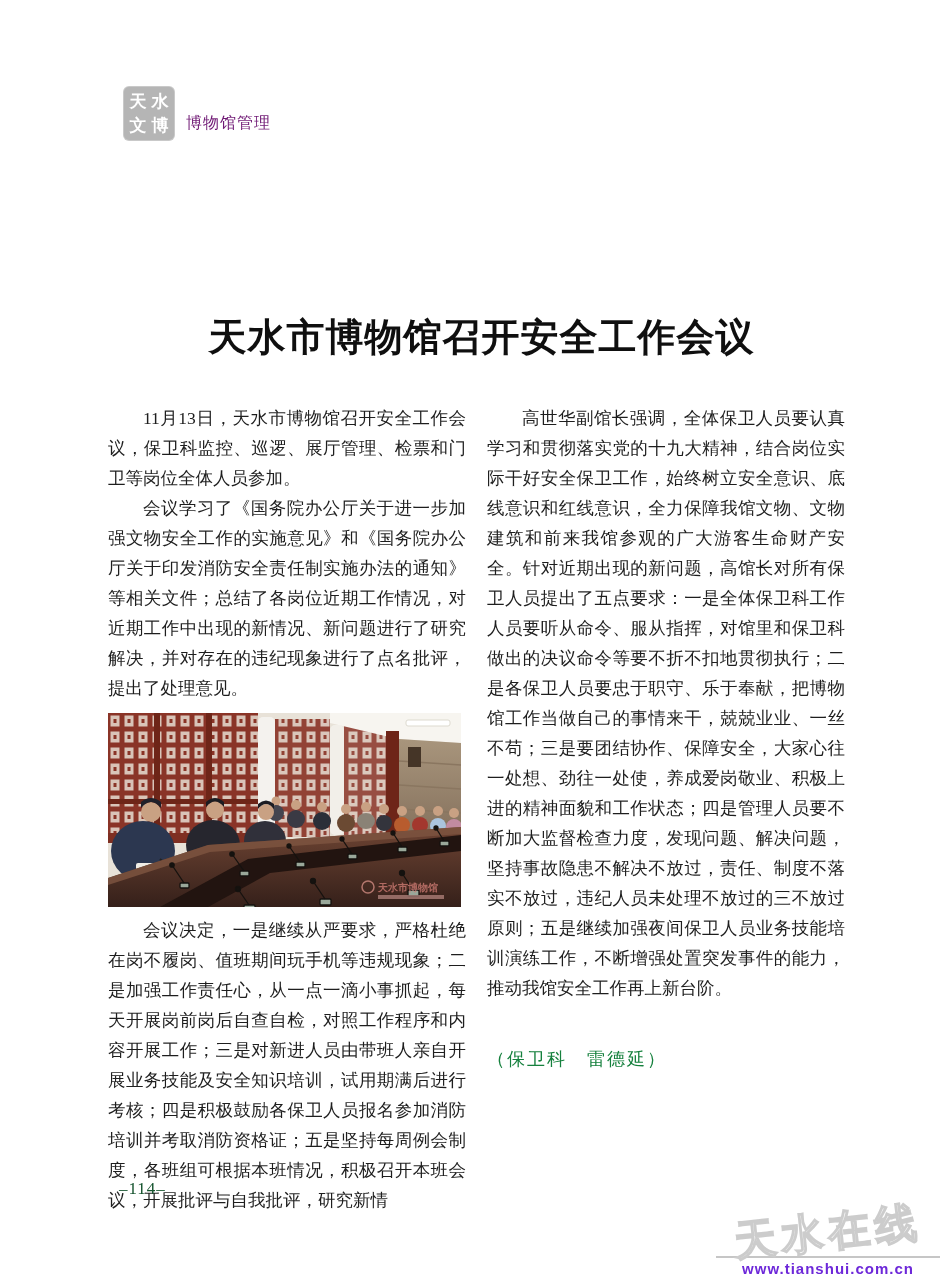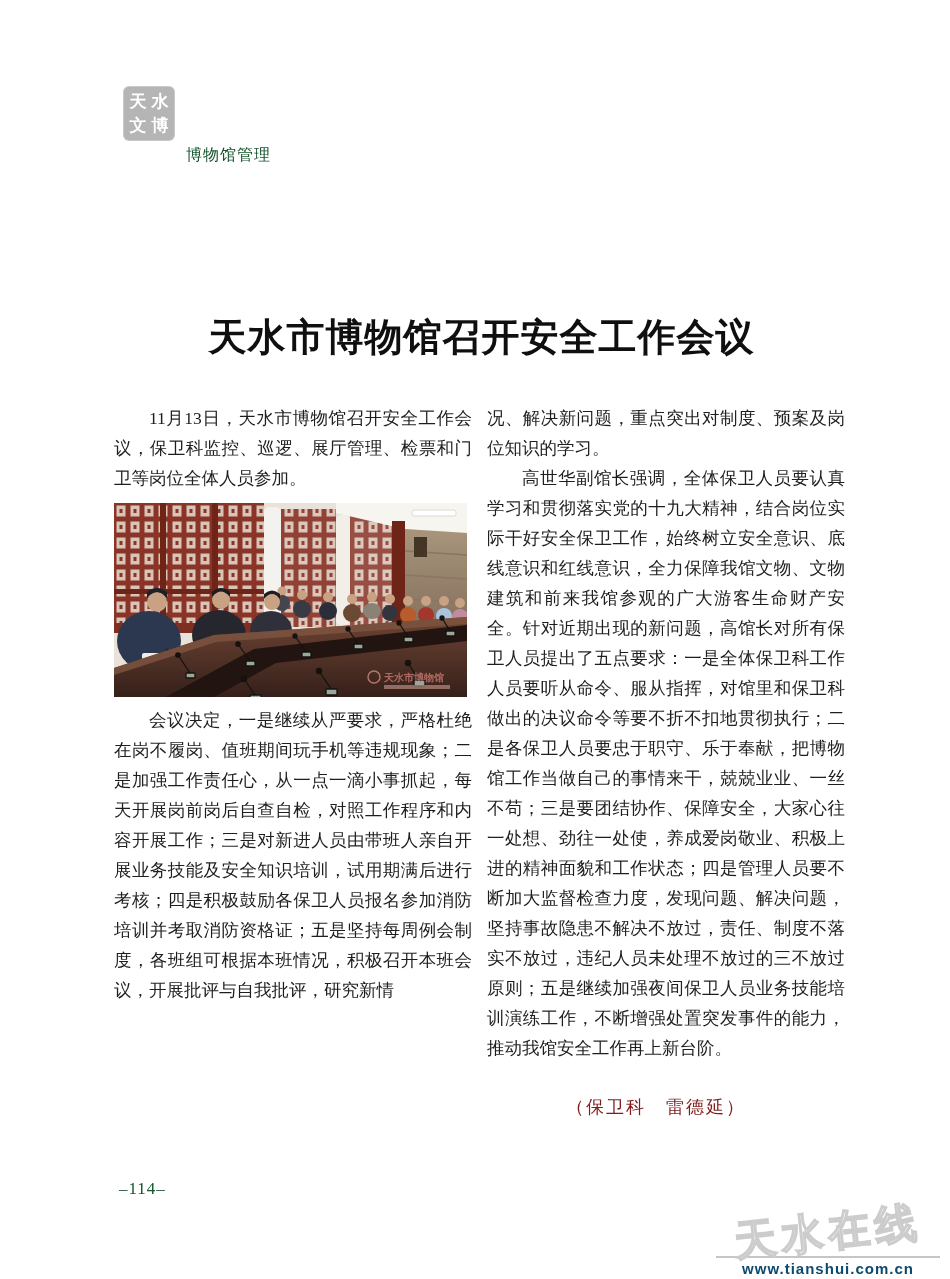--- a/index.html
+++ b/index.html
@@ -15,80 +15,80 @@
     padding:3px;box-sizing:border-box;
     box-shadow:0 0 0 1px #c9c9c9;
   }
   .seal span{
     color:#ffffff;font-size:17px;font-weight:bold;line-height:1;
     display:flex;align-items:center;justify-content:center;
     font-family:"Liberation Serif",serif;
   }
   .section-label{
     position:absolute;left:186px;top:113px;
-    font-family:"Liberation Sans",sans-serif;font-size:16px;color:#14532d;
+    font-family:"Liberation Sans",sans-serif;font-size:16px;color:#701a75;
     letter-spacing:1px;
-    margin-top:32px;
   }
   
   .title{
     position:absolute;left:118px;top:287px;width:727px;
     text-align:center;font-size:38px;font-weight:700;color:#0f0f0f;
     letter-spacing:1px;font-family:"Liberation Serif",serif;
   }
   
   .col{position:absolute;top:403px;width:358px;}
-  .col-left{left:114px;}
+  .col-left{left:108px;}
   .col-right{left:487px;}
   .col p{
     margin:0;font-size:17.5px;line-height:30px;text-align:justify;
     color:#1e1e1e;word-break:break-all;
   }
   .indent{text-indent:2em;}
   figure{margin:10px 0 8px 0;padding:0;width:405px;height:194px;}
   .byline{
-    margin-top:32px;text-align:center;font-size:18px;letter-spacing:2px;
-    color:#7f1d1d;padding-right:20px;
+    margin-top:44px;font-size:18px;letter-spacing:2px;
+    color:#15803d;padding-right:20px;
   }
   
   .page-number{
     position:absolute;left:119px;top:1179px;font-size:17px;color:#14532d;
     letter-spacing:1px;
   }
   
   .site-wm{
     position:absolute;right:4px;bottom:2px;width:236px;text-align:center;
     font-family:"Liberation Sans",sans-serif;
   }
   .wm-name{
     font-size:42px;font-weight:bold;letter-spacing:5px;color:#ffffff;
     -webkit-text-stroke:1.5px #cccccc;text-shadow:0 0 1px #d5d5d5;
     transform:rotate(-6deg);transform-origin:center;line-height:1.1;
     white-space:nowrap;
   }
   .wm-line{height:2px;background:#c6c6c6;margin:1px 6px 2px 6px;}
-  .wm-url{font-size:15px;font-weight:bold;color:#0c4a6e;letter-spacing:1px;}
+  .wm-url{font-size:15px;font-weight:bold;color:#6d28d9;letter-spacing:1px;}
 </style>
 </head>
 <body>
 
 <div class="page">
 
   <div class="seal">
     <span>天</span>
     <span>水</span>
     <span>文</span>
     <span>博</span>
   </div>
   <div class="section-label">博物馆管理</div>
 
   <h1 class="title">天水市博物馆召开安全工作会议</h1>
 
   <div class="col col-left">
     <p class="indent">11月13日，天水市博物馆召开安全工作会议，保卫科监控、巡逻、展厅管理、检票和门卫等岗位全体人员参加。</p>
+    <p class="indent">会议学习了《国务院办公厅关于进一步加强文物安全工作的实施意见》和《国务院办公厅关于印发消防安全责任制实施办法的通知》等相关文件；总结了各岗位近期工作情况，对近期工作中出现的新情况、新问题进行了研究解决，并对存在的违纪现象进行了点名批评，提出了处理意见。</p>
 
     <figure>
       <svg width="353" height="194" viewBox="0 0 353 194" xmlns="http://www.w3.org/2000/svg">
         <defs>
           <linearGradient id="tableGrad" x1="0" y1="0" x2="0" y2="1">
             <stop offset="0" stop-color="#6e4433"></stop>
             <stop offset="1" stop-color="#35201a"></stop>
           </linearGradient>
           <linearGradient id="woodGrad" x1="0" y1="0" x2="0" y2="1">
             <stop offset="0" stop-color="#a8957c"></stop>
@@ -244,21 +244,20 @@
           <text x="270" y="178" font-size="10" fill="#cc7a72" font-family="Liberation Serif, serif" font-weight="bold">天水市博物馆</text>
           <rect x="270" y="182" width="66" height="4" fill="#d9a39b" opacity="0.7"></rect>
         </g>
       </svg>
     </figure>
 
     <p class="indent">会议决定，一是继续从严要求，严格杜绝在岗不履岗、值班期间玩手机等违规现象；二是加强工作责任心，从一点一滴小事抓起，每天开展岗前岗后自查自检，对照工作程序和内容开展工作；三是对新进人员由带班人亲自开展业务技能及安全知识培训，试用期满后进行考核；四是积极鼓励各保卫人员报名参加消防培训并考取消防资格证；五是坚持每周例会制度，各班组可根据本班情况，积极召开本班会议，开展批评与自我批评，研究新情</p>
   </div>
 
   <div class="col col-right">
-    <p>况、解决新问题，重点突出对制度、预案及岗位知识的学习。</p>
     <p class="indent">高世华副馆长强调，全体保卫人员要认真学习和贯彻落实党的十九大精神，结合岗位实际干好安全保卫工作，始终树立安全意识、底线意识和红线意识，全力保障我馆文物、文物建筑和前来我馆参观的广大游客生命财产安全。针对近期出现的新问题，高馆长对所有保卫人员提出了五点要求：一是全体保卫科工作人员要听从命令、服从指挥，对馆里和保卫科做出的决议命令等要不折不扣地贯彻执行；二是各保卫人员要忠于职守、乐于奉献，把博物馆工作当做自己的事情来干，兢兢业业、一丝不苟；三是要团结协作、保障安全，大家心往一处想、劲往一处使，养成爱岗敬业、积极上进的精神面貌和工作状态；四是管理人员要不断加大监督检查力度，发现问题、解决问题，坚持事故隐患不解决不放过，责任、制度不落实不放过，违纪人员未处理不放过的三不放过原则；五是继续加强夜间保卫人员业务技能培训演练工作，不断增强处置突发事件的能力，推动我馆安全工作再上新台阶。</p>
     <div class="byline">（保卫科　雷德延）</div>
   </div>
 
   <div class="page-number">–114–</div>
 
   <div class="site-wm">
     <div class="wm-name">天水在线</div>
     <div class="wm-line"></div>
     <div class="wm-url">www.tianshui.com.cn</div>

